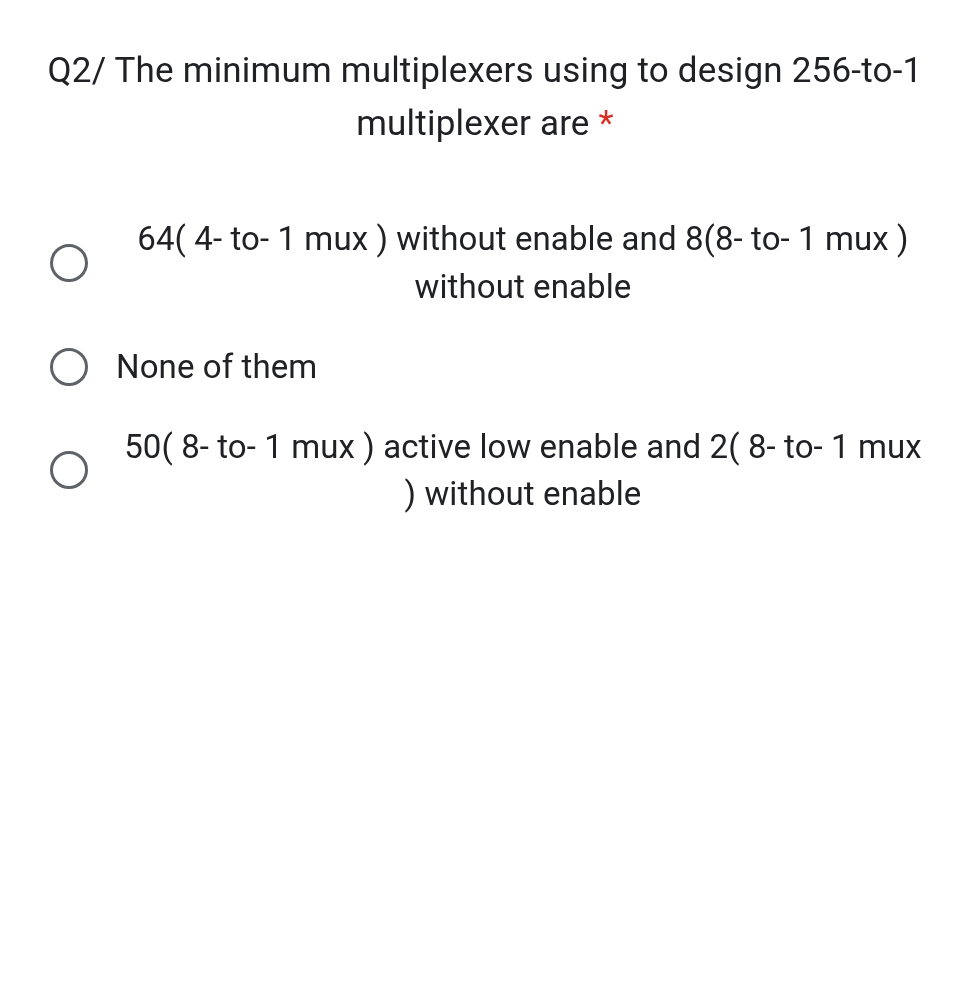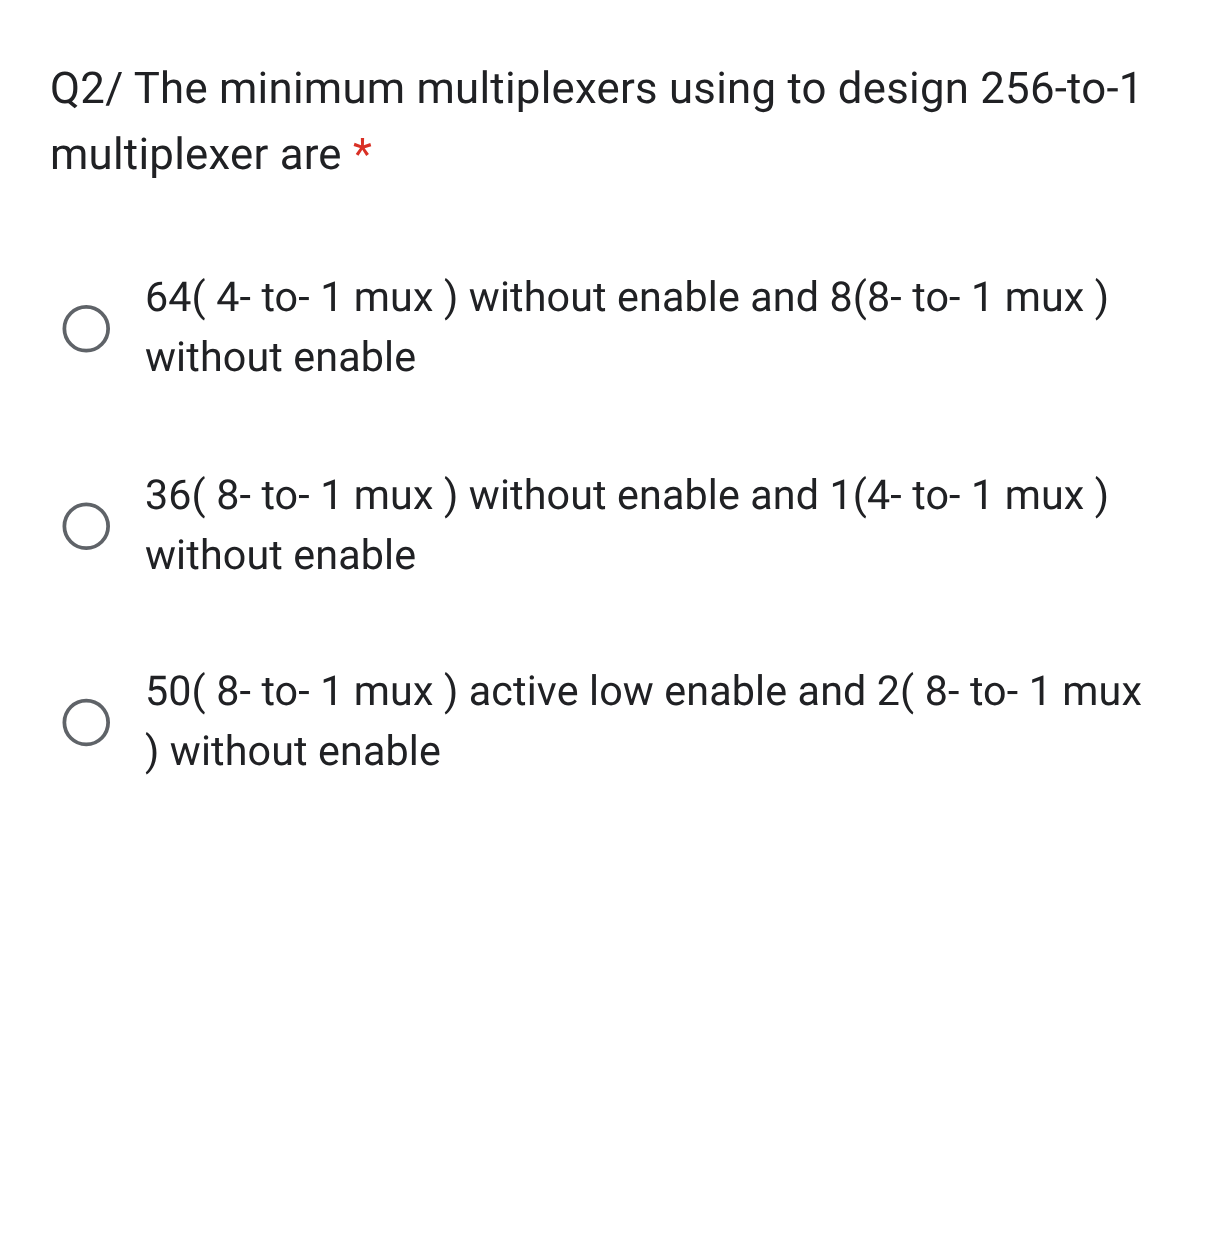--- a/index.html
+++ b/index.html
@@ -1,18 +1,19 @@
 <!DOCTYPE html>
 <html><head>
   <meta charset="utf-8">
   <style>
     * {
       margin: 0;
       padding: 0;
       box-sizing: border-box;
+      text-align: center;
     }
     body {
       font-family: 'Roboto', 'Helvetica Neue', Arial, sans-serif;
       background: #ffffff;
       width: 970px;
       height: 1008px;
       padding: 45px 40px;
       color: #1f1f1f;
     }
     .question-text {
@@ -21,21 +22,21 @@
       letter-spacing: 0.2px;
       color: #202124;
       margin-bottom: 65px;
     }
     .question-text .required {
       color: #d93025;
     }
     .options-container {
       display: flex;
       flex-direction: column;
-      gap: 62px;
+      gap: 32px;
       padding-left: 10px;
     }
     .option-row {
       display: flex;
       align-items: center;
       gap: 28px;
       cursor: pointer;
     }
     .radio-circle {
       flex-shrink: 0;
@@ -59,25 +60,25 @@
   <span>Q2/ The minimum multiplexers using to design 256-to-1 multiplexer are </span><span class="required">*</span>
 </div>
 
 <div class="options-container">
 
   <div class="option-row">
     <div class="radio-circle"></div>
     <div class="option-label">64( 4- to- 1 mux ) without enable and 8(8- to- 1 mux ) without enable</div>
   </div>
 
+  <div class="option-row">
+    <div class="radio-circle"></div>
+    <div class="option-label">None of them</div>
+  </div>
 
 
-  <div class="option-row">
-    <div class="radio-circle"></div>
-    <div class="option-label">36( 8- to- 1 mux ) without enable and 1(4- to- 1 mux ) without enable</div>
-  </div>
 
   <div class="option-row">
     <div class="radio-circle"></div>
     <div class="option-label">50( 8- to- 1 mux ) active low enable and 2( 8- to- 1 mux ) without enable</div>
   </div>
 
 </div>
 
 </body></html>

